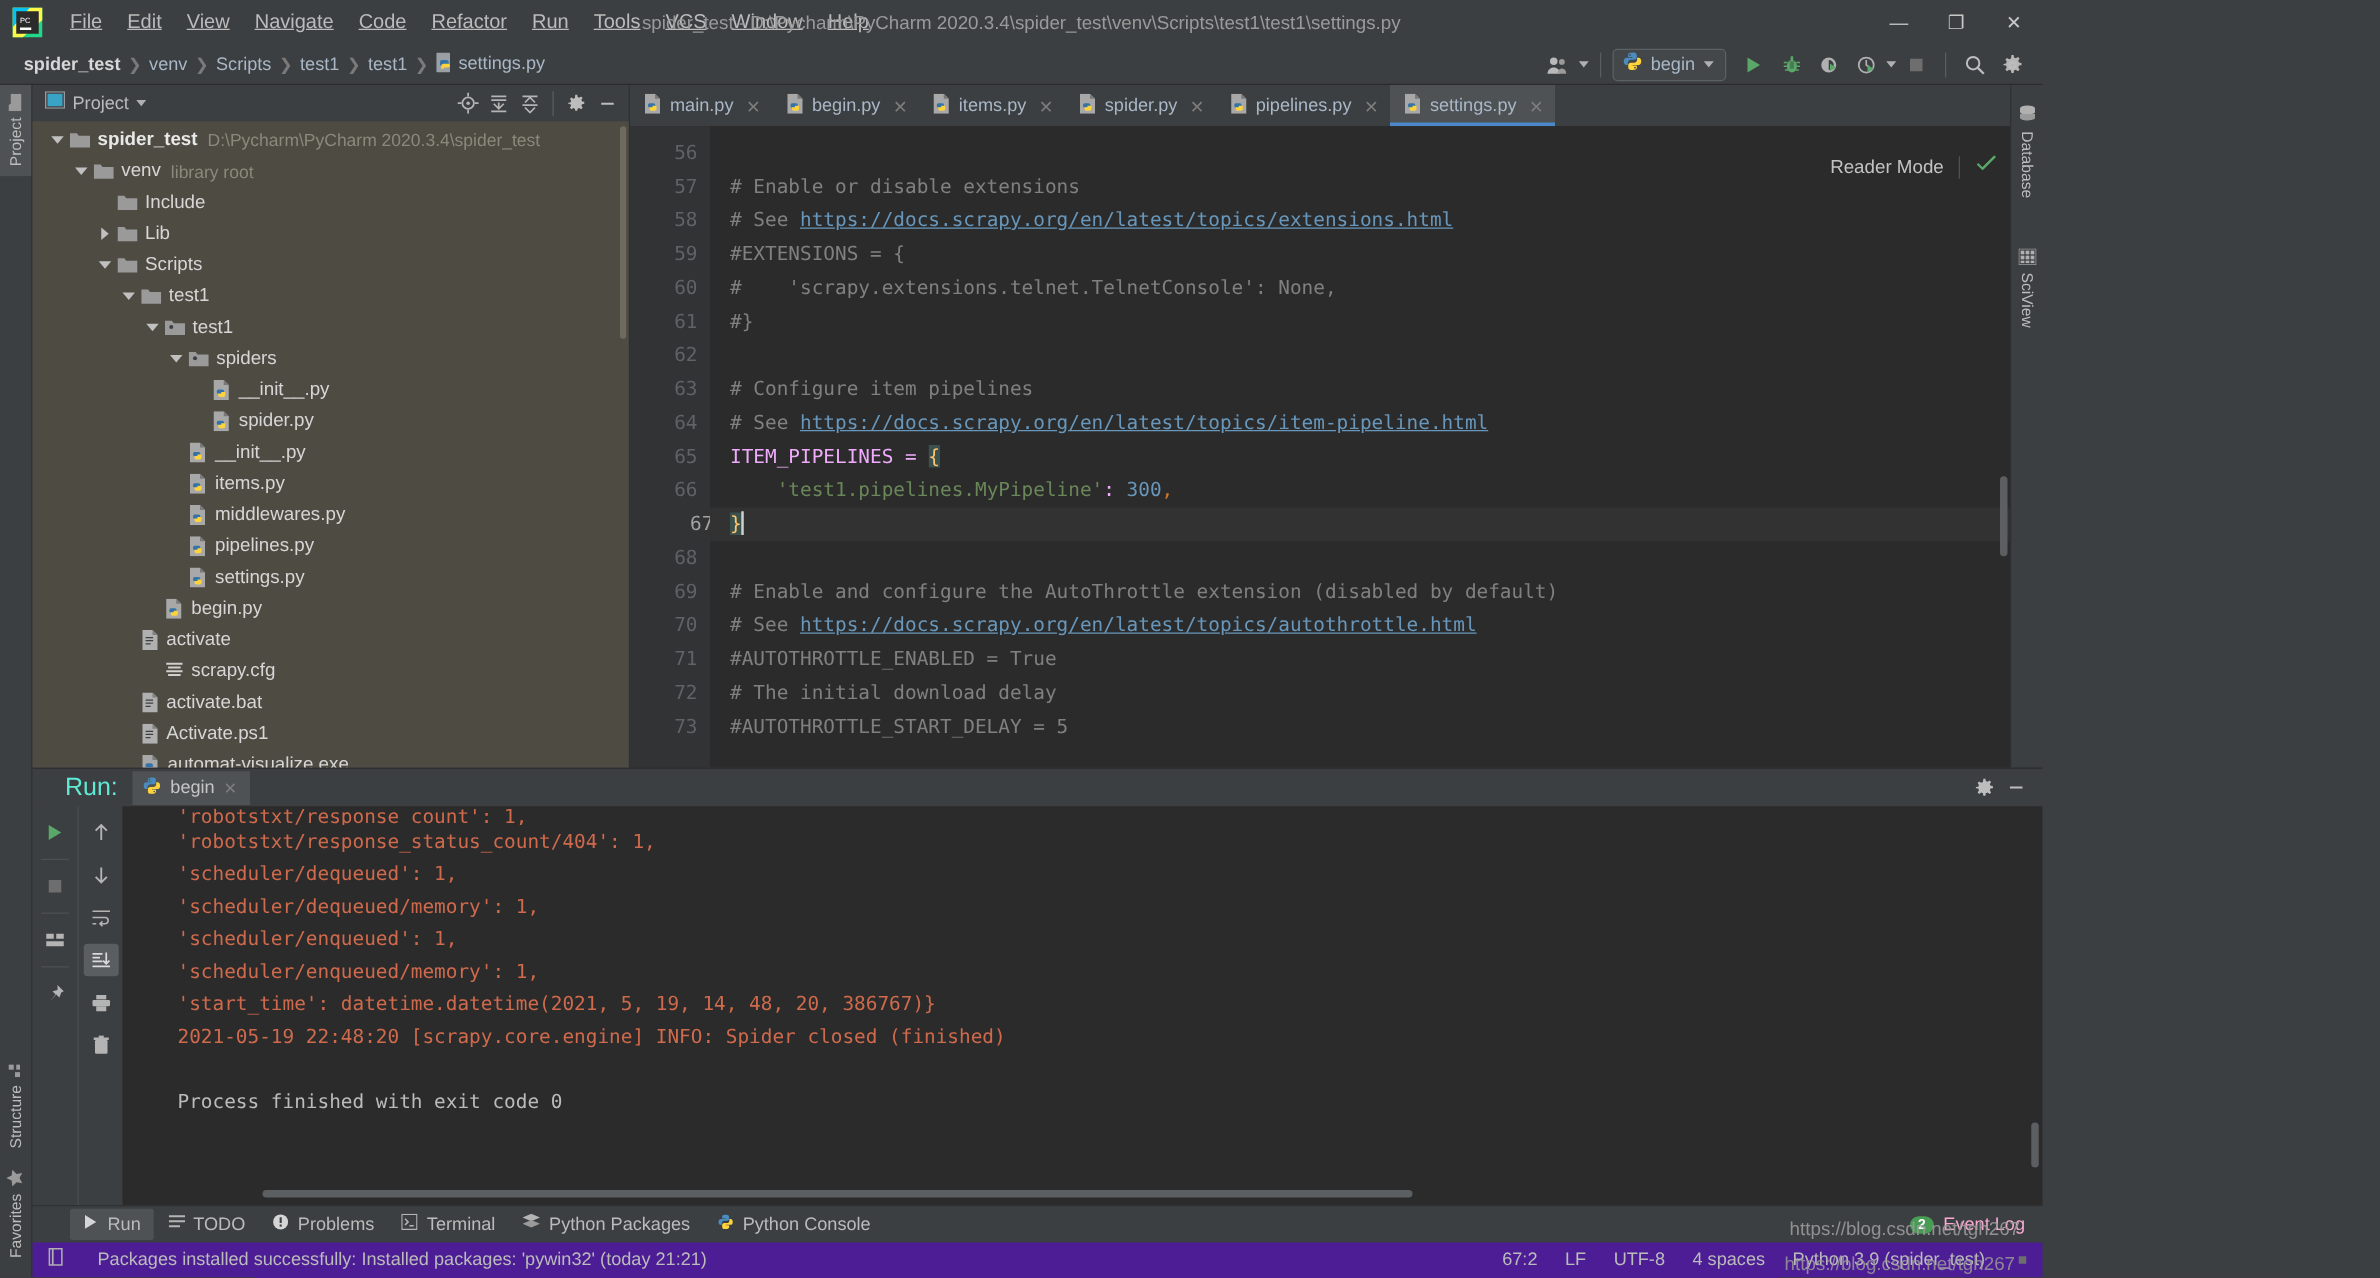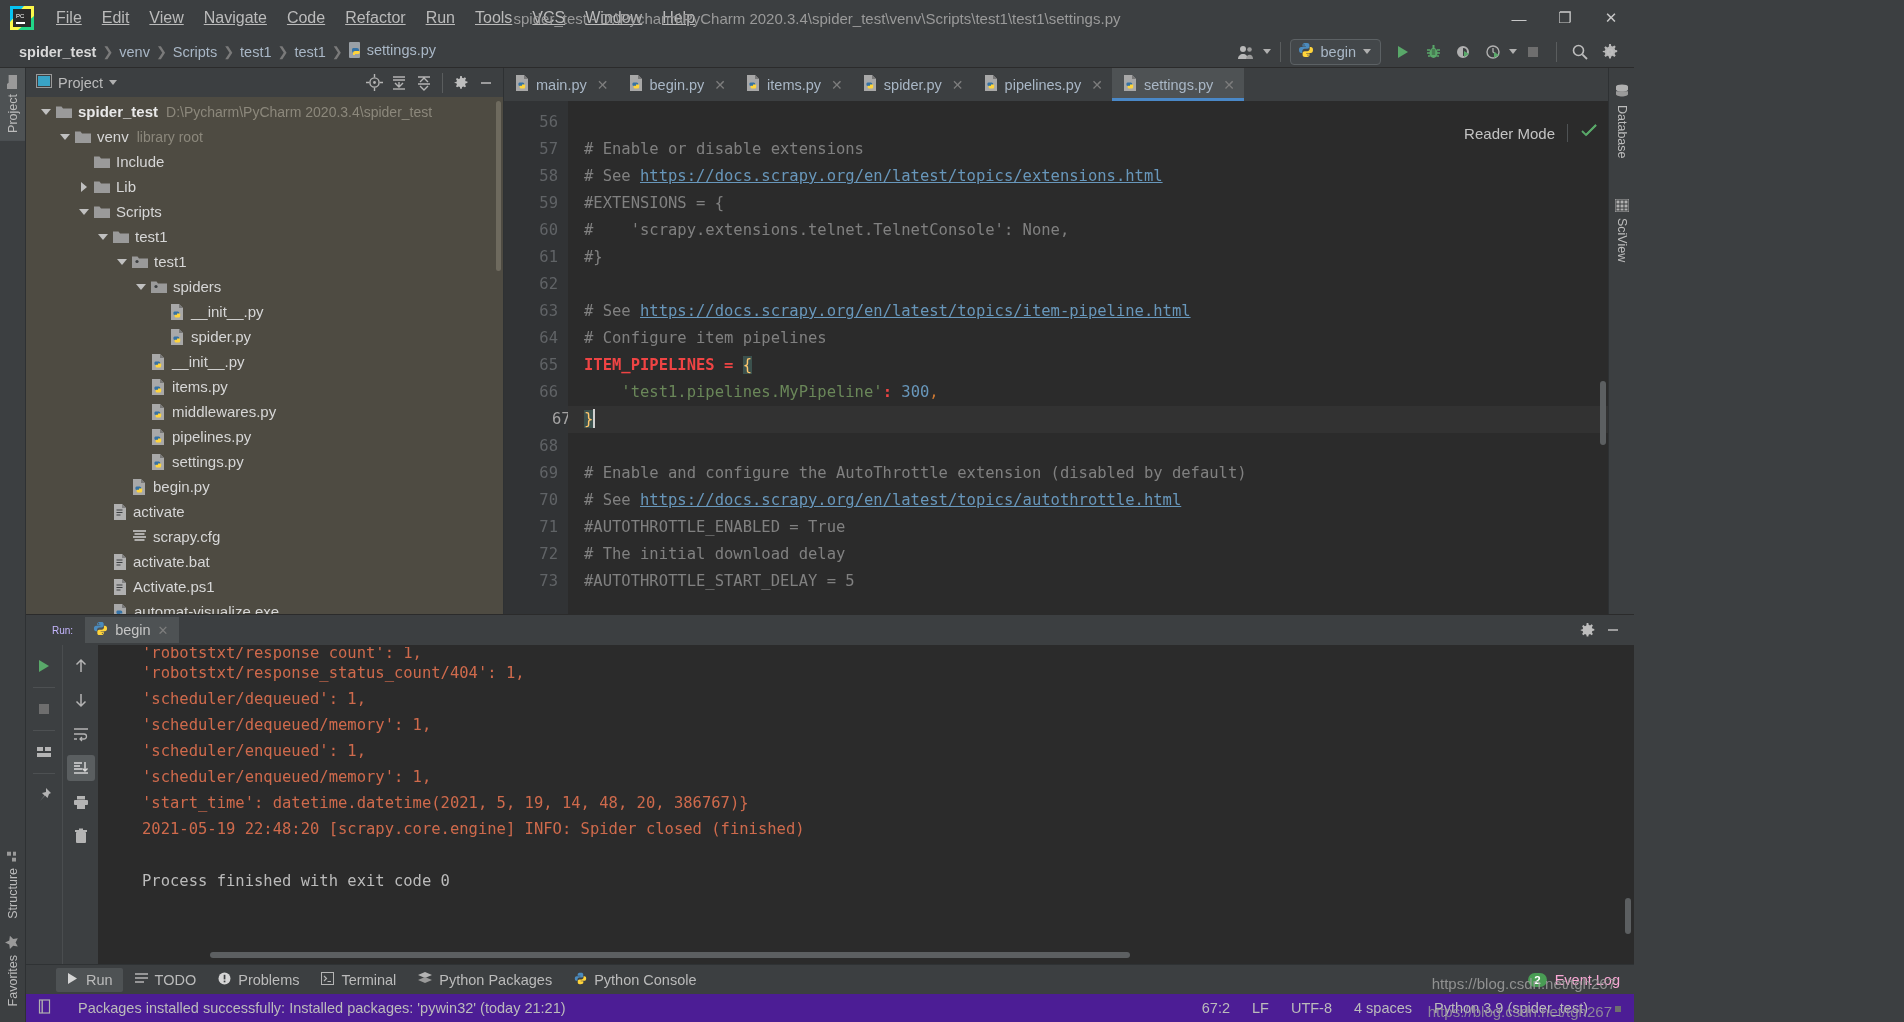--- a/index.html
+++ b/index.html
@@ -105,40 +105,40 @@
   .code-col { flex: 1 1 auto; background: #2b2b2b; position: relative; padding-top: 8px; overflow: hidden; }
   .cline {
     height: 27px; line-height: 27px; font-family: "DejaVu Sans Mono", monospace; font-size: 15.5px;
     color: #a9b7c6; white-space: pre; padding-left: 16px;
   }
   .cline.hl { background: #323232; }
   .cmt { color: #808080; }
   .lnk { color: #6897bb; text-decoration: underline; }
   .str { color: #6a8759; }
   .num { color: #6897bb; }
-  .var { color: #ef4444; font-weight: bold; }
+  .var { color: #f0abfc; }
   .brace-hl { background: #3b514d; color: #ffc66d; }
   .comma { color: #cc7832; }
   .caret-bar { display:inline-block; width:2px; height:19px; background:#d0d0d0; vertical-align:-4px; }
 
   .reader-mode {
     position: absolute; top: 22px; right: 8px; display: flex; align-items: center; gap: 12px; z-index: 4;
   }
   .rm-text { color: #c3c3c3; font-size: 15px; }
   .rm-sep { width:1px;height:18px;background:#4e5254; }
   .right-margin { position:absolute; top:0; bottom:0; width:1px; background:#3a3a3a; left: 1170px; }
   .ed-scroll { position:absolute; right:2px; top:280px; width:6px; height:64px; background:#5c5f61; border-radius:3px; }
 
   
   .rightstrip { width: 26px; flex: 0 0 26px; background: #3c3f41; border-left: 1px solid #2e3133; display: flex; flex-direction: column; align-items: center; padding-top: 8px; gap: 24px;}
 
   
   .runpanel { flex: 0 0 350px; display: flex; flex-direction: column; background: #3c3f41; border-top: 1px solid #2b2b2b; }
   .rp-header { height: 30px; display: flex; align-items: center; padding-left: 26px; gap: 12px; flex: 0 0 30px;}
-  .rp-label { color: #c4b5fd; font-size: 10px; }
+  .rp-label { color: #5eead4; font-size: 20px; }
   .rp-tab { display: flex; align-items: center; gap: 7px; background: #4e5254; padding: 4px 10px 4px 8px; color: #c5c5c5; font-size: 14.5px; }
   .rp-tab .x { color: #7d7d7d; font-size: 13px; }
   .rp-hdr-right { margin-left: auto; display: flex; gap: 4px; padding-right: 10px; }
   .rp-body { flex: 1 1 auto; display: flex; min-height: 0; }
   .rp-gutter { width: 36px; flex: 0 0 36px; background: #3c3f41; display: flex; flex-direction: column; align-items: center; padding-top: 8px; gap: 6px; }
   .rp-gutter2 { width: 36px; flex: 0 0 36px; background: #3c3f41; display: flex; flex-direction: column; align-items: center; padding-top: 8px; gap: 8px; border-left:1px solid #4a4d4f;}
   .gbtn { width: 28px; height: 26px; display: flex; align-items: center; justify-content: center; border-radius: 3px; }
   .gbtn.sel { background: #5a5e60; }
   .gsep { width: 22px; height: 1px; background: #4d5052; margin: 2px 0; }
   .console {
@@ -738,22 +738,22 @@
               </div>
             <div class="code-col" id="codecol">
               <div class="right-margin"></div>
             <div class="cline">&nbsp;</div>
                 <div class="cline"><span class="cmt"># Enable or disable extensions</span></div>
                 <div class="cline"><span class="cmt"># See </span><span class="lnk">https://docs.scrapy.org/en/latest/topics/extensions.html</span></div>
                 <div class="cline"><span class="cmt">#EXTENSIONS = {</span></div>
                 <div class="cline"><span class="cmt">#    'scrapy.extensions.telnet.TelnetConsole': None,</span></div>
                 <div class="cline"><span class="cmt">#}</span></div>
                 <div class="cline">&nbsp;</div>
+                <div class="cline"><span class="cmt"># Configure item pipelines</span></div>
                 <div class="cline"><span class="cmt"># See </span><span class="lnk">https://docs.scrapy.org/en/latest/topics/item-pipeline.html</span></div>
-                <div class="cline"><span class="cmt"># Configure item pipelines</span></div>
                 <div class="cline"><span class="var">ITEM_PIPELINES </span><span class="var">= </span><span class="brace-hl">{</span></div>
                 <div class="cline">    <span class="str">'test1.pipelines.MyPipeline'</span><span class="var">: </span><span class="num">300</span><span class="comma">,</span></div>
                 <div class="cline hl"><span class="brace-hl">}</span><span class="caret-bar"></span></div>
                 <div class="cline">&nbsp;</div>
                 <div class="cline"><span class="cmt"># Enable and configure the AutoThrottle extension (disabled by default)</span></div>
                 <div class="cline"><span class="cmt"># See </span><span class="lnk">https://docs.scrapy.org/en/latest/topics/autothrottle.html</span></div>
                 <div class="cline"><span class="cmt">#AUTOTHROTTLE_ENABLED = True</span></div>
                 <div class="cline"><span class="cmt"># The initial download delay</span></div>
                 <div class="cline"><span class="cmt">#AUTOTHROTTLE_START_DELAY = 5</span></div>
               </div>

